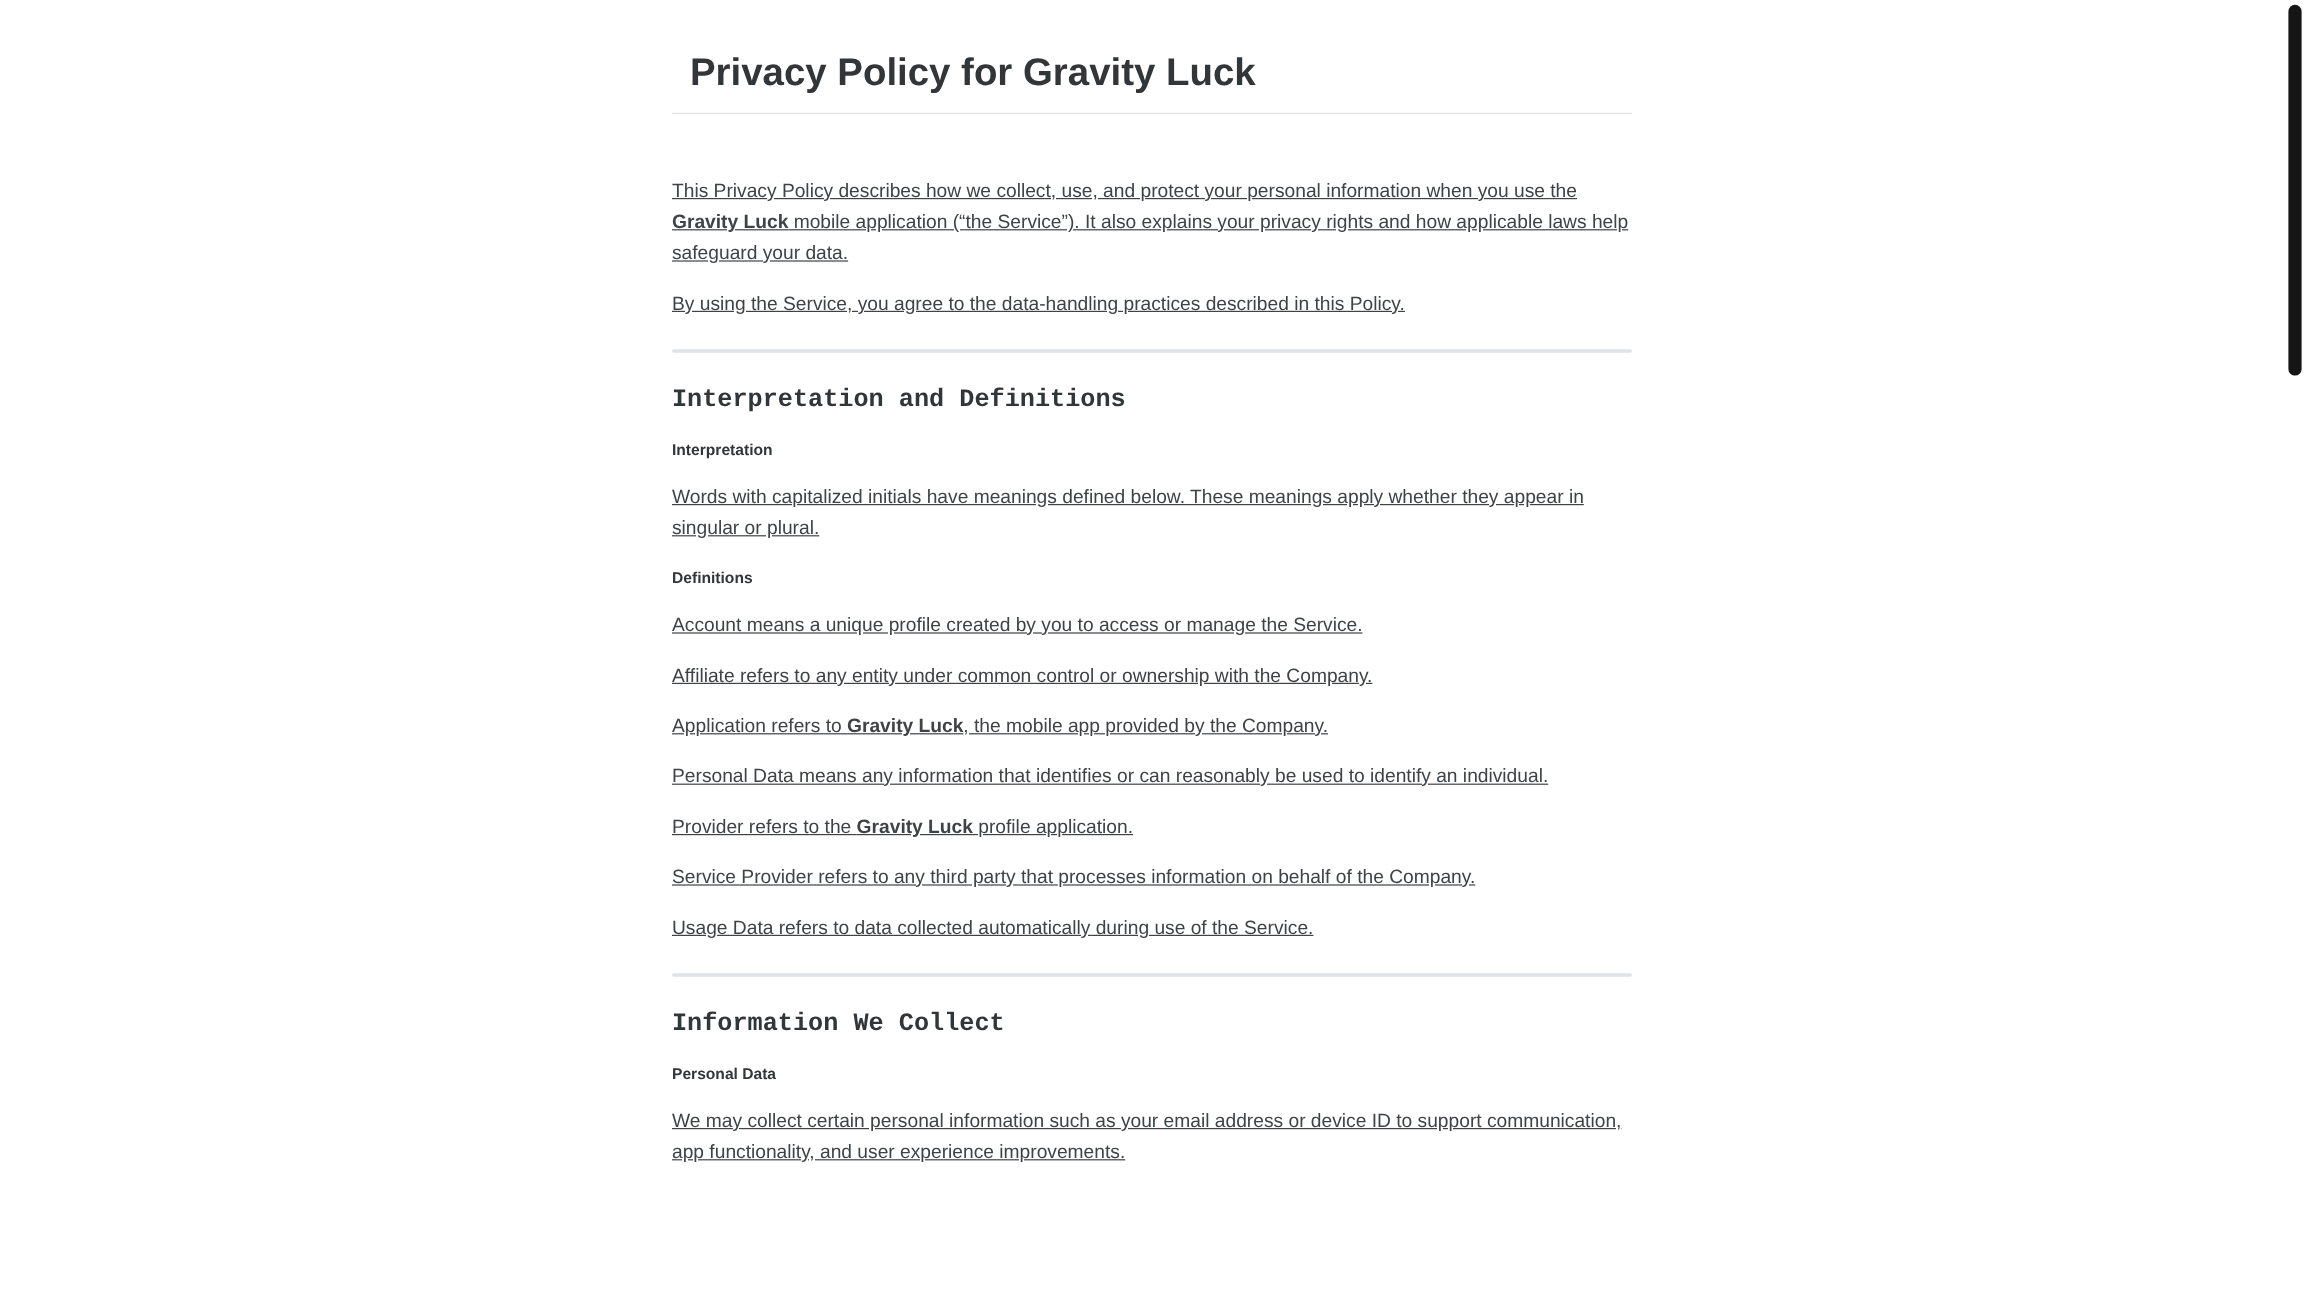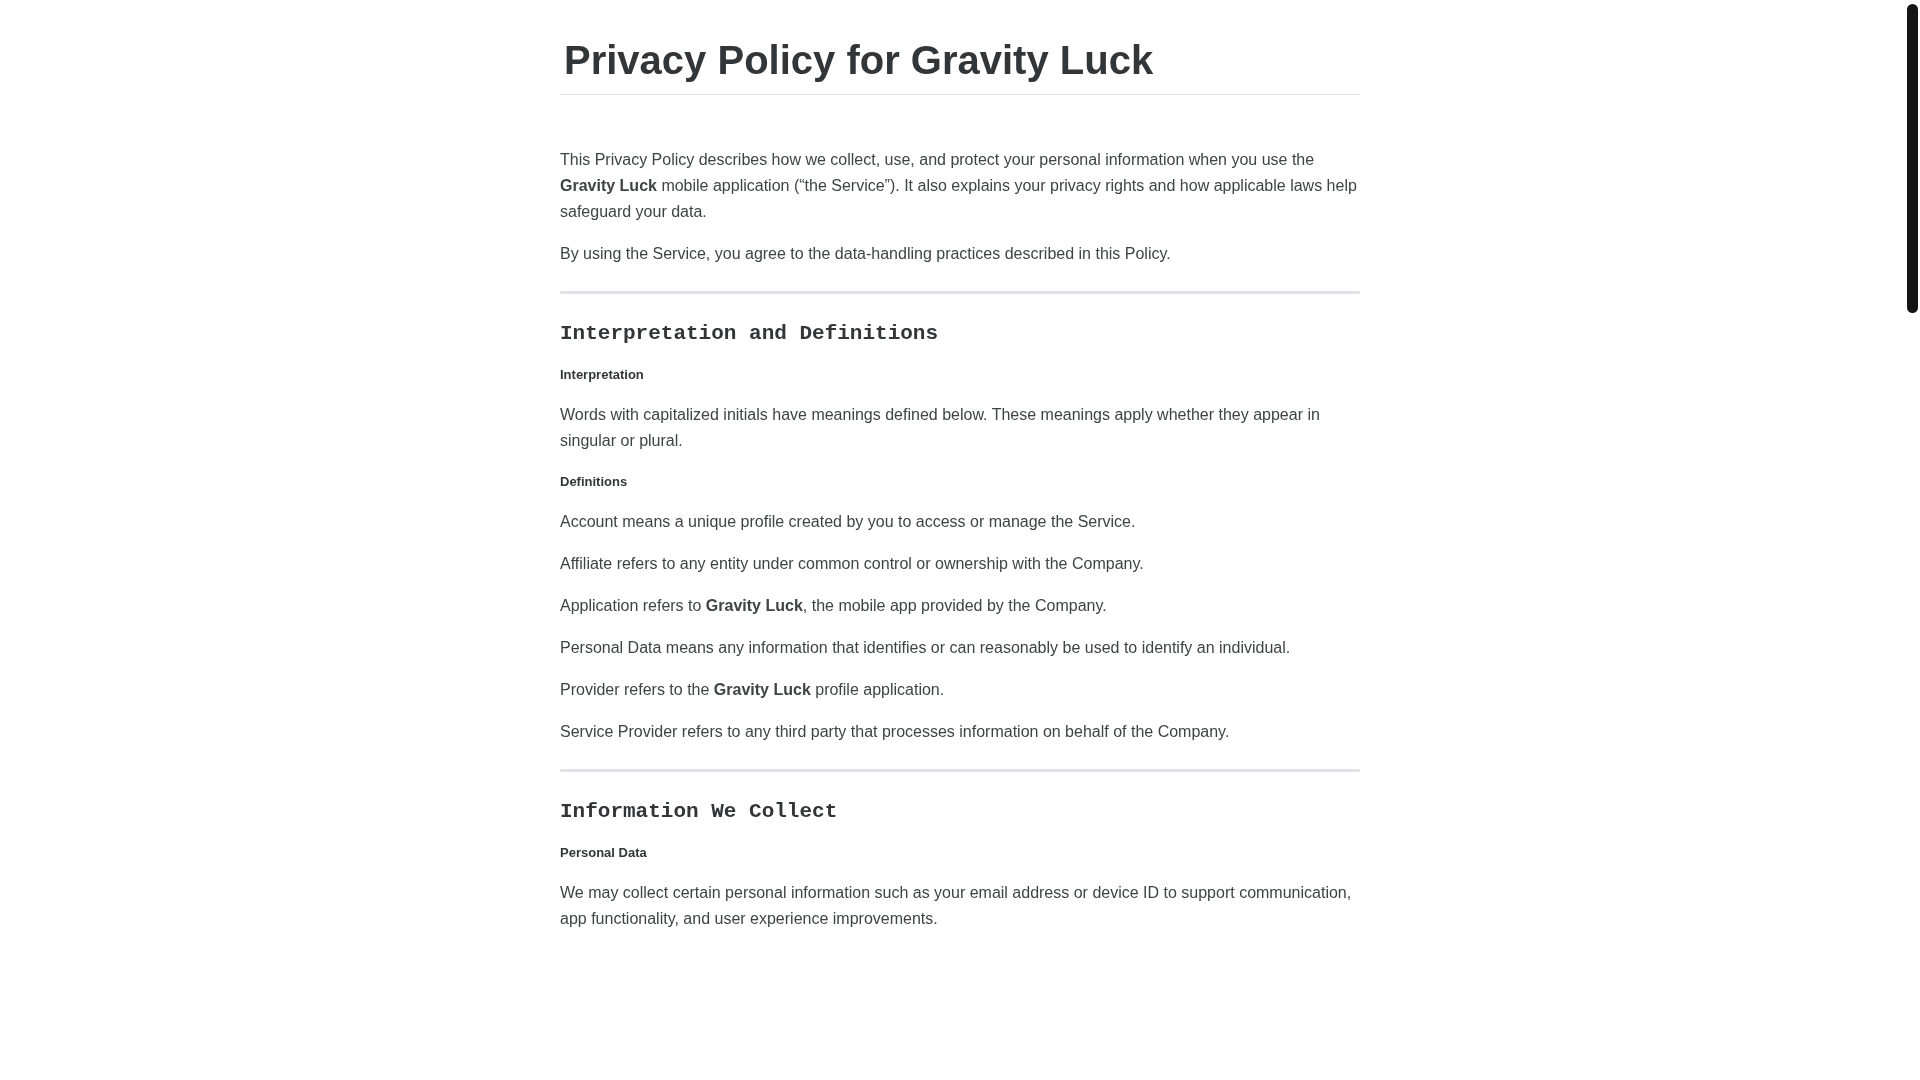--- a/index.html
+++ b/index.html
@@ -14,28 +14,28 @@
   body{
     width:1920px;height:1080px;position:relative;overflow:hidden;
     background:var(--bg);
     font-family:"Liberation Sans", sans-serif;
   }
   .doc{
     width:800px;margin:0 auto;padding:42px 0 40px;
     font-size:16px;line-height:26px;color:var(--body-text);
   }
   h1{
-    font-size:40px;line-height:37px;font-weight:bold;
-    margin:0 4px 15px;color:var(--heading-text);
+    font-size:32px;line-height:37px;font-weight:bold;
+    margin:0 15px 15px;color:var(--heading-text);
   }
   .title-rule{
     border:none;border-top:1px solid var(--title-rule);
     margin:0 0 52px;
   }
-  .doc p{margin:16px 0;}
+  .doc p{margin:16px 0;text-decoration:underline;}
   .section-rule{
     border:none;height:3px;background:var(--section-rule);
     margin:24px 0 26px;border-radius:2px;
   }
   h2{
     font-size:21px;line-height:27px;font-weight:bold;
     margin:0;color:var(--heading-text);font-family:Liberation Mono, monospace;
   }
   h3{
     font-size:13px;line-height:22px;font-weight:bold;
@@ -60,20 +60,21 @@
       <h2>Interpretation and Definitions</h2>
       <h3>Interpretation</h3>
       <p><span>Words with capitalized initials have meanings defined below. These meanings apply whether they appear in singular or plural.</span></p>
       <h3>Definitions</h3>
       <p><span>Account means a unique profile created by you to access or manage the Service.</span></p>
       <p><span>Affiliate refers to any entity under common control or ownership with the Company.</span></p>
       <p><span>Application refers to </span><b>Gravity Luck</b><span>, the mobile app provided by the Company.</span></p>
       <p><span>Personal Data means any information that identifies or can reasonably be used to identify an individual.</span></p>
       <p><span>Provider refers to the </span><b>Gravity Luck</b><span> profile application.</span></p>
       <p><span>Service Provider refers to any third party that processes information on behalf of the Company.</span></p>
+      <p><span>Usage Data refers to data collected automatically during use of the Service.</span></p>
       <hr class="section-rule">
       <h2>Information We Collect</h2>
       <h3>Personal Data</h3>
       <p><span>We may collect certain personal information such as your email address or device ID to support communication, app functionality, and user experience improvements.</span></p>
     </div>
 </main>
 
 <div class="scrollbar-thumb"></div>
 
 </body></html>

